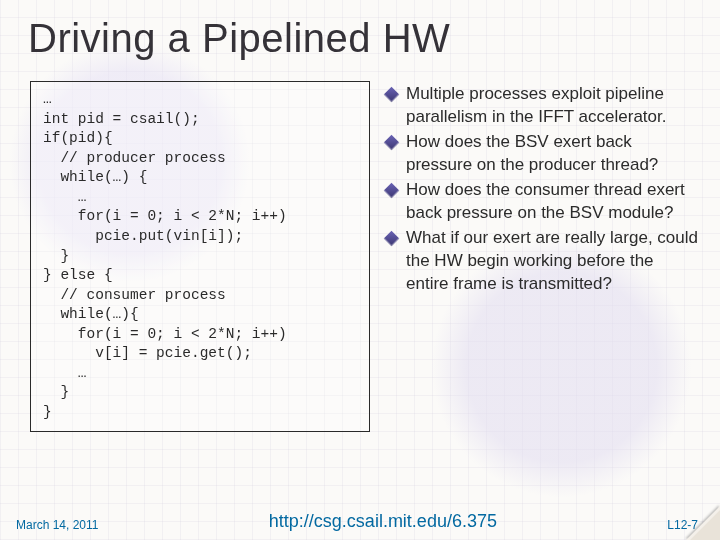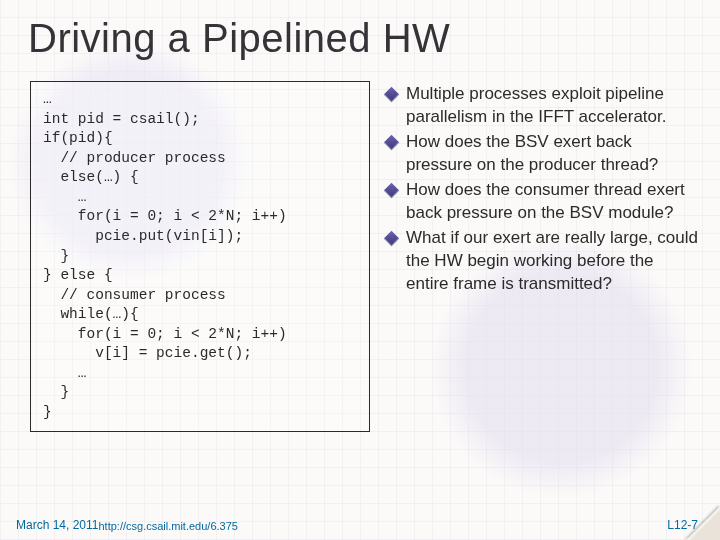--- a/index.html
+++ b/index.html
@@ -63,21 +63,21 @@
   .footer {
     position: absolute;
     left: 0; right: 0; bottom: 8px;
     display: flex;
     justify-content: space-between;
     align-items: flex-end;
     padding: 0 22px 0 16px;
     font-size: 12px;
     color: #0369a1;
   }
-  .footer .url { flex:1; text-align:left; font-size:11px; }
+  .footer .url { flex:1; text-align:center; font-size:18px; }
   .corner {
     position: absolute;
     right: 0; bottom: 0;
     width: 34px; height: 34px;
   }
   .corner::before {
     content: "";
     position: absolute; right:0; bottom:0;
     border-style: solid;
     border-width: 0 0 34px 34px;
@@ -96,21 +96,21 @@
 <body>
 
 <h1 class="title">Driving a Pipelined HW</h1>
 
 <div class="content">
 
   <div class="codebox"><span>…</span>
 <span>int pid = csail();</span>
 <span>if(pid){</span>
 <span class="bold">  // producer process</span>
-<span>  else(…) {</span>
+<span>  while(…) {</span>
 <span>    …</span>
 <span>    for(i = 0; i &lt; 2*N; i++)</span>
 <span>      pcie.put(vin[i]);</span>
 <span>  }</span>
 <span>} else {</span>
 <span class="bold">  // consumer process</span>
 <span>  while(…){</span>
 <span>    for(i = 0; i &lt; 2*N; i++)</span>
 <span>      v[i] = pcie.get();</span>
 <span>    …</span>

